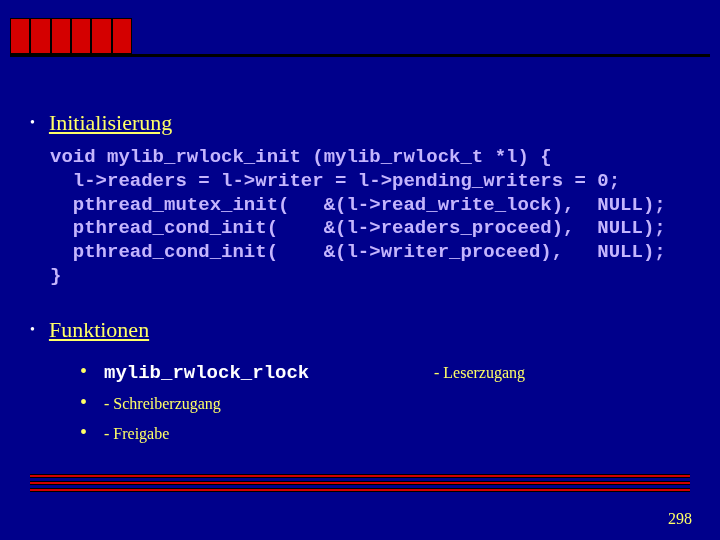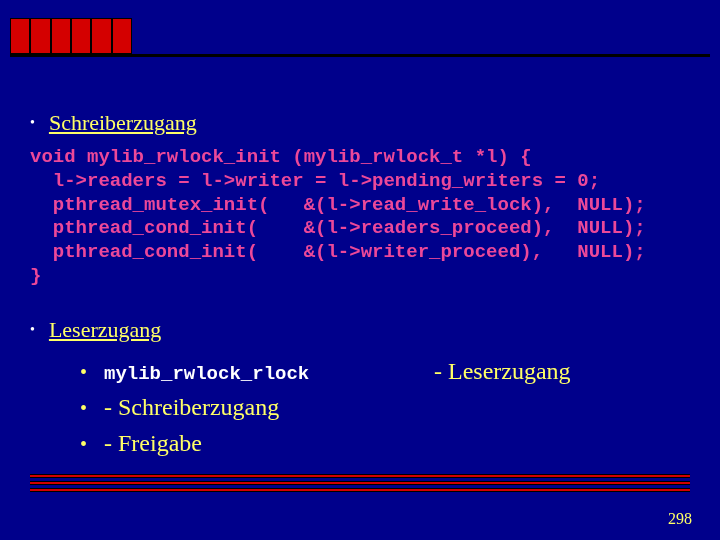--- a/index.html
+++ b/index.html
@@ -50,24 +50,25 @@
   }
   .section-title {
     font-size: 22px;
     color: #ffff66;
     text-decoration: underline;
   }
   .code-block {
     font-family: "Courier New", monospace;
     font-weight: bold;
     font-size: 19px;
-    color: #ec4899;
+    color: #c4b5fd;
     white-space: pre;
     line-height: 1.25;
     margin-bottom: 28px;
+    margin-left: 20px;
   }
   .func-list {
     margin-top: 8px;
     margin-left: 50px;
   }
   .func-row {
     display: flex;
     align-items: baseline;
     line-height: 1.5;
   }
@@ -78,21 +79,21 @@
   }
   .func-name {
     font-family: "Courier New", monospace;
     font-weight: bold;
     font-size: 19px;
     color: #fff;
     width: 330px;
     margin-top: 6px;
   }
   .func-desc {
-    font-size: 24px;
+    font-size: 16px;
     color: #ffff66;
   }
   .bottom-deco {
     position: absolute;
     bottom: 42px;
     left: 30px;
     right: 30px;
     height: 24px;
   }
   .bottom-deco .line {
@@ -120,33 +121,33 @@
   <div class="cell"></div>
   <div class="cell"></div>
   <div class="cell"></div>
 </div>
 <div class="top-bar"></div>
 
 <div class="content">
 
   <div class="section-head">
     <span class="bullet-main">•</span>
-    <span class="section-title">Schreiberzugang</span>
+    <span class="section-title">Initialisierung</span>
   </div>
 
   <div class="code-block">void mylib_rwlock_init (mylib_rwlock_t *l) {
   l-&gt;readers = l-&gt;writer = l-&gt;pending_writers = 0;
   pthread_mutex_init(   &amp;(l-&gt;read_write_lock),  NULL);
   pthread_cond_init(    &amp;(l-&gt;readers_proceed),  NULL);
   pthread_cond_init(    &amp;(l-&gt;writer_proceed),   NULL);
 }</div>
 
   <div class="section-head">
     <span class="bullet-main">•</span>
-    <span class="section-title">Leserzugang</span>
+    <span class="section-title">Funktionen</span>
   </div>
 
   <div class="func-list">
     <div class="func-row">
       <span class="dot">•</span>
       <span class="func-name">mylib_rwlock_rlock</span>
       <span class="func-desc">- Leserzugang</span>
     </div>
     <div class="func-row">
       <span class="dot">•</span>

